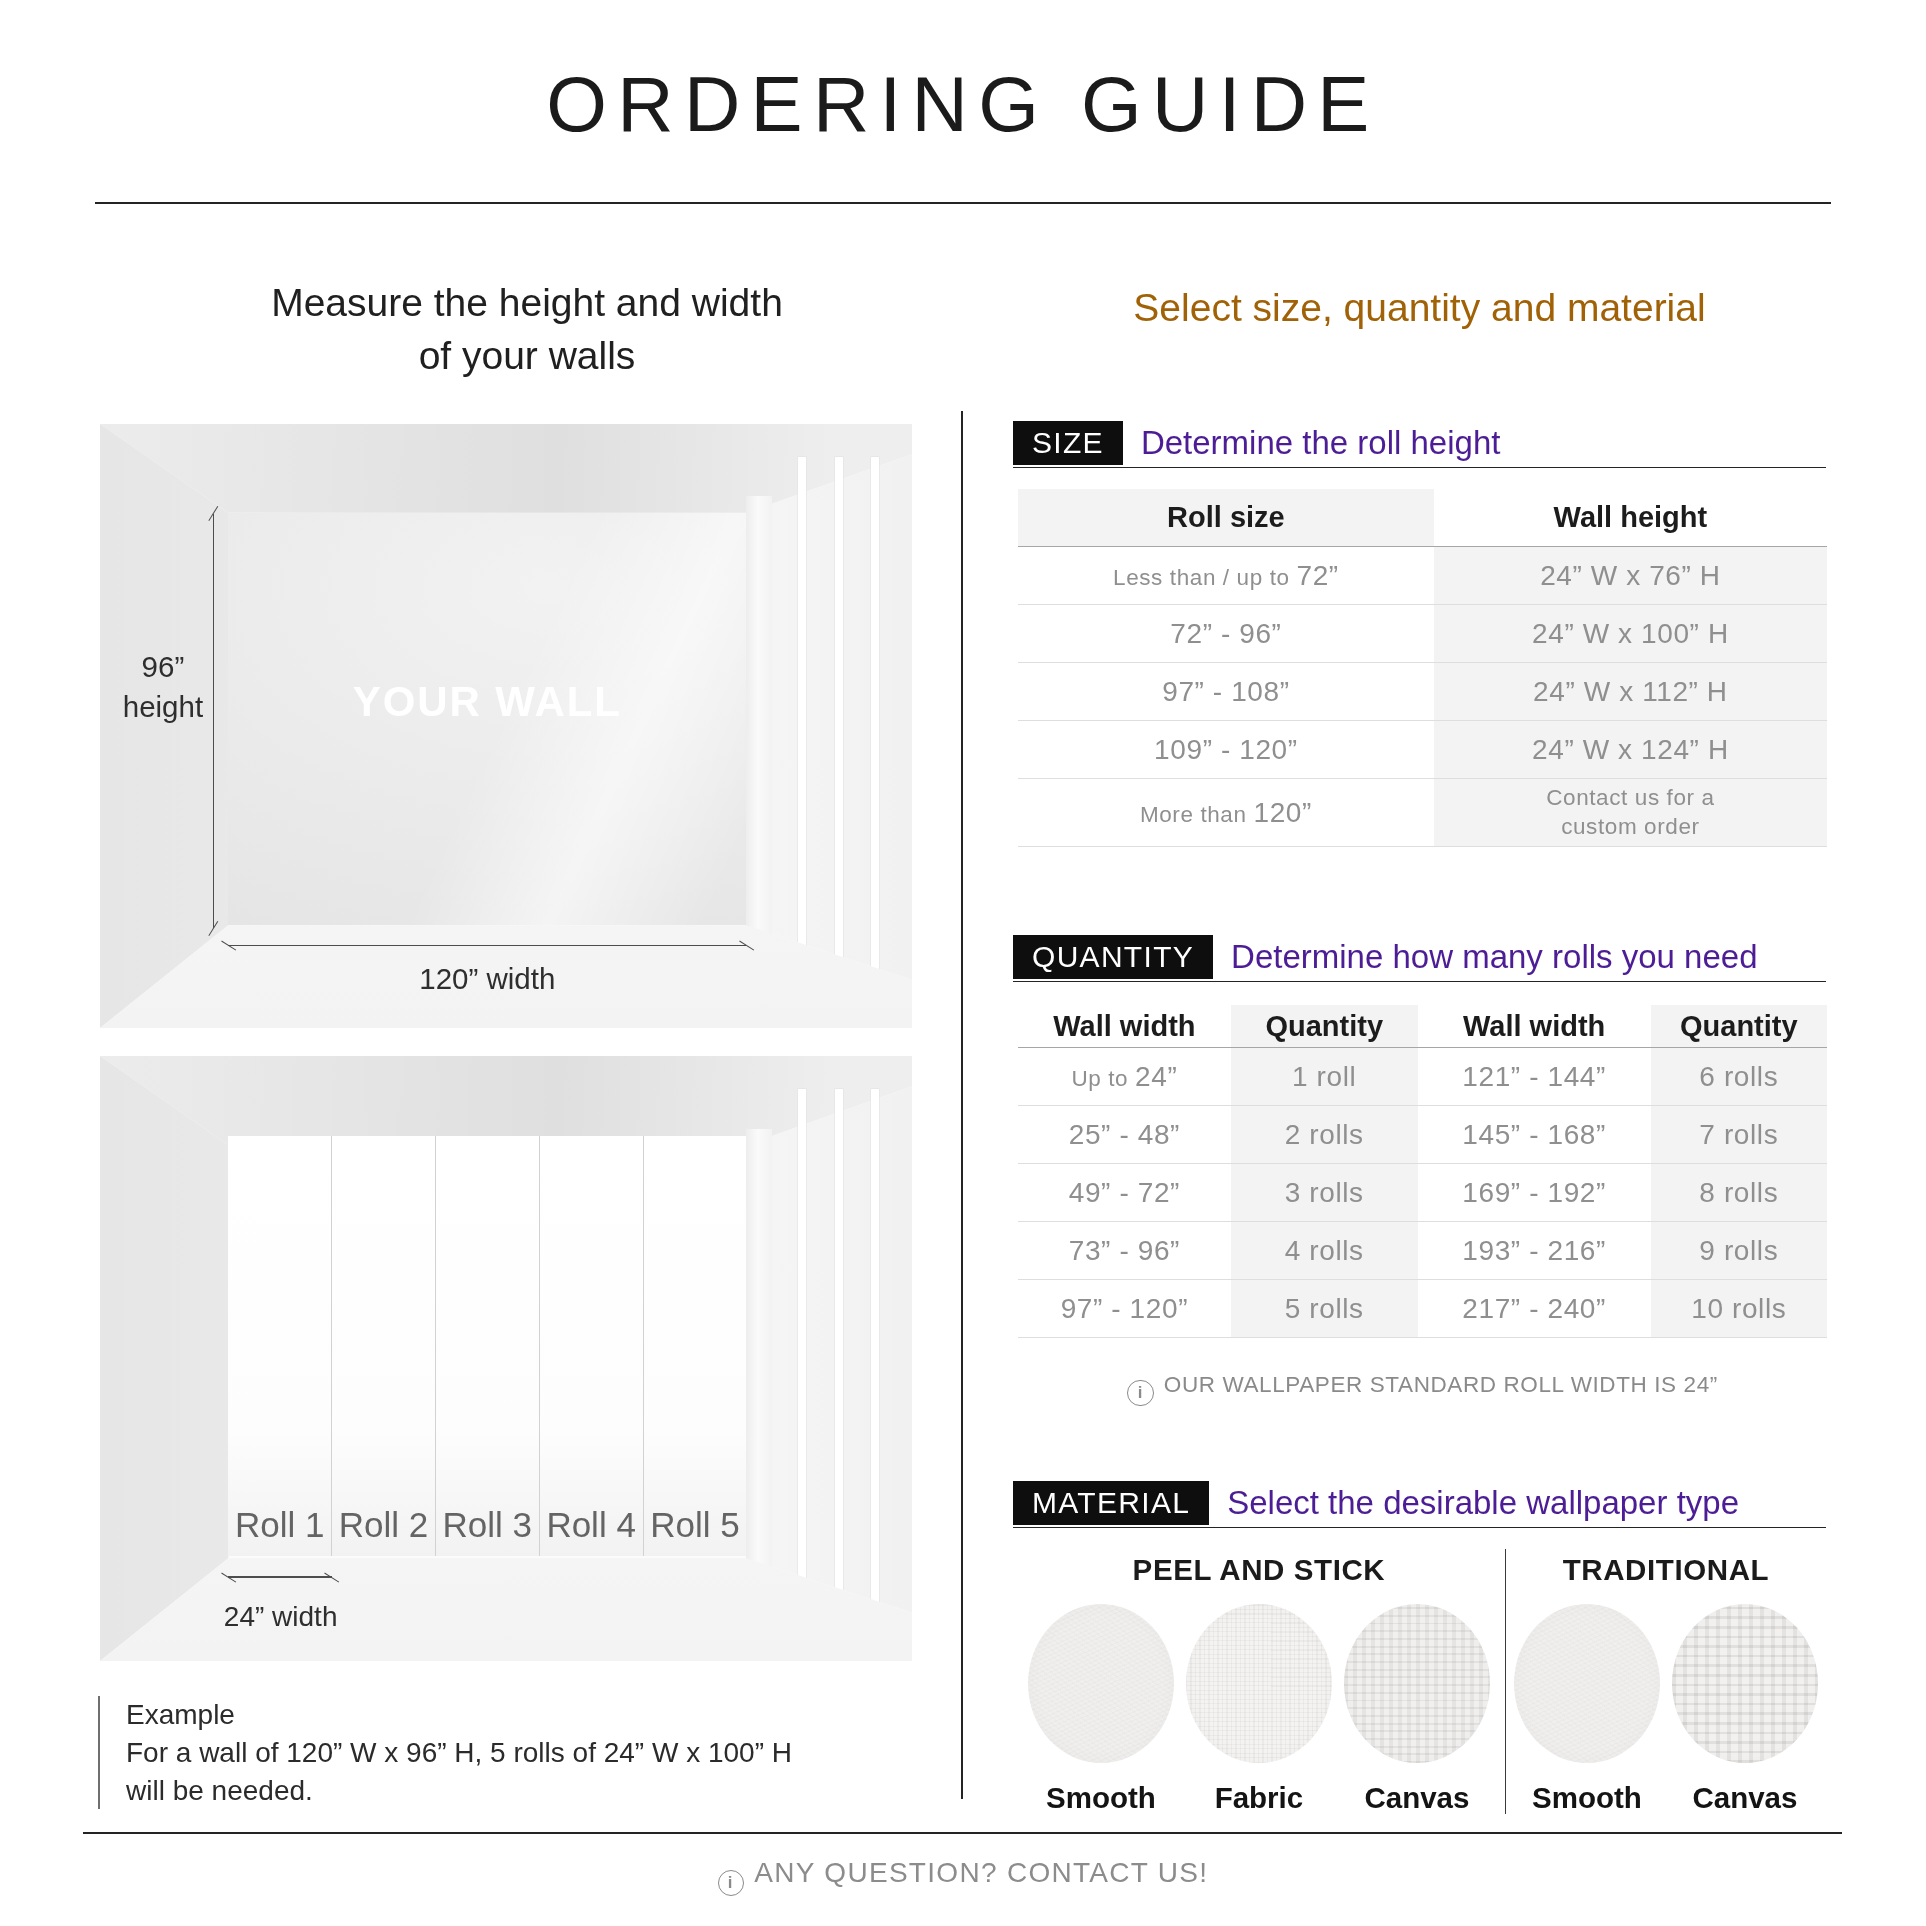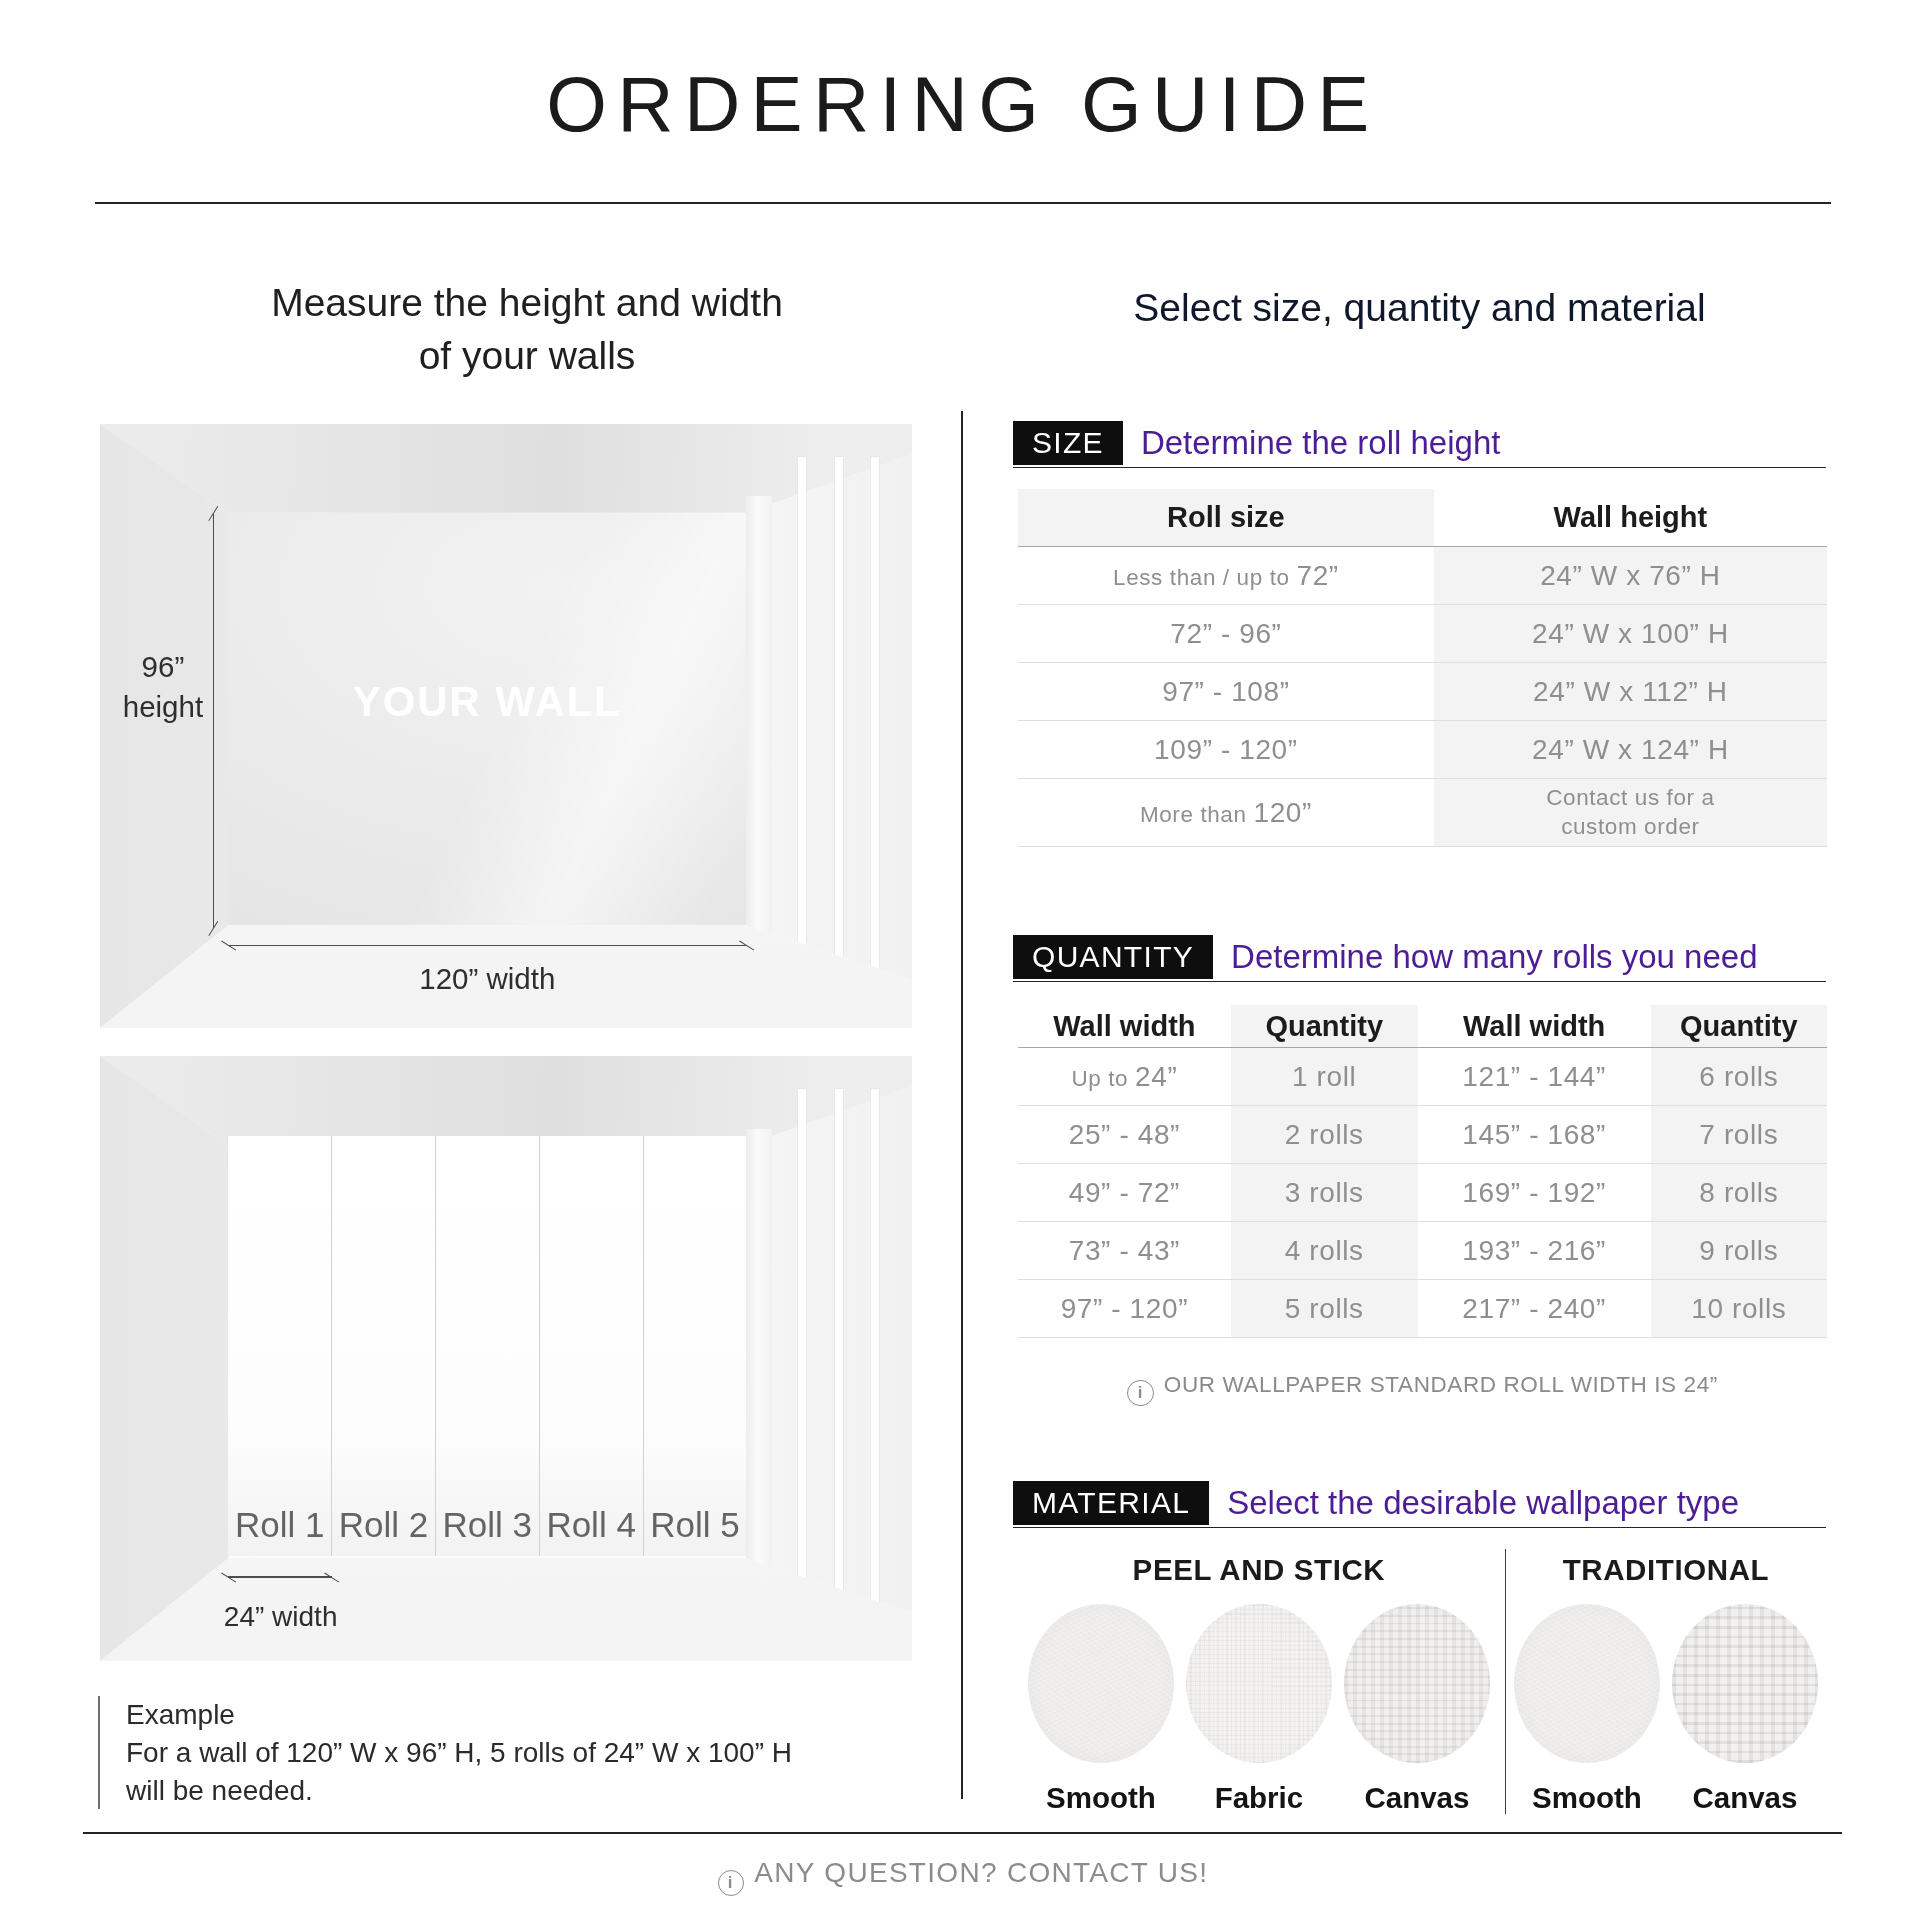--- a/index.html
+++ b/index.html
@@ -6,21 +6,21 @@
   .page{position:relative;width:1926px;height:1926px;background:#ffffff;
         font-family:"Liberation Sans", sans-serif;color:#1b1b1b;overflow:hidden;}
 
   
   .title{position:absolute;top:59px;left:0;width:100%;text-align:center;
          font-size:78px;font-weight:400;letter-spacing:10.3px;color:#1b1b1b;}
   .rule-top{position:absolute;left:95px;top:202px;width:1736px;height:1.9px;background:#242424;}
   .left-heading{position:absolute;left:100px;top:276px;width:854px;text-align:center;
                 font-size:39px;line-height:1.36;color:#202020;}
   .right-heading{position:absolute;left:1013px;top:286px;width:813px;text-align:center;
-                 font-size:39px;color:#0f172a;}
+                 font-size:39px;color:#a16207;}
 
   
   .room{position:absolute;left:100px;width:812px;background:#fbfbfb;overflow:hidden;}
   .room1{top:424px;height:604px;}
   .room2{top:1056px;height:605px;}
   .room .ceiling{position:absolute;inset:0;
      background:linear-gradient(92deg,#ececec,#dfdfdf 55%,#eeeeee 88%);
      clip-path:polygon(0 0,100% 0,100% 5%,79.6% 14.7%,15.8% 14.7%);}
   .room .wall-left{position:absolute;inset:0;
      background:linear-gradient(90deg,#e6e6e6,#f1f1f1 70%,#f5f5f5);
@@ -284,21 +284,21 @@
     <div class="row">
       <div class="td val">
         <span><span class="sm"></span><span>49” - 72”</span></span>
       </div>
       <div class="td val g">3 rolls</div>
       <div class="td val">169” - 192”</div>
       <div class="td val g">8 rolls</div>
     </div>
     <div class="row">
       <div class="td val">
-        <span><span class="sm"></span><span>73” - 43”</span></span>
+        <span><span class="sm"></span><span>73” - 96”</span></span>
       </div>
       <div class="td val g">4 rolls</div>
       <div class="td val">193” - 216”</div>
       <div class="td val g">9 rolls</div>
     </div>
     <div class="row">
       <div class="td val">
         <span><span class="sm"></span><span>97” - 120”</span></span>
       </div>
       <div class="td val g">5 rolls</div>

